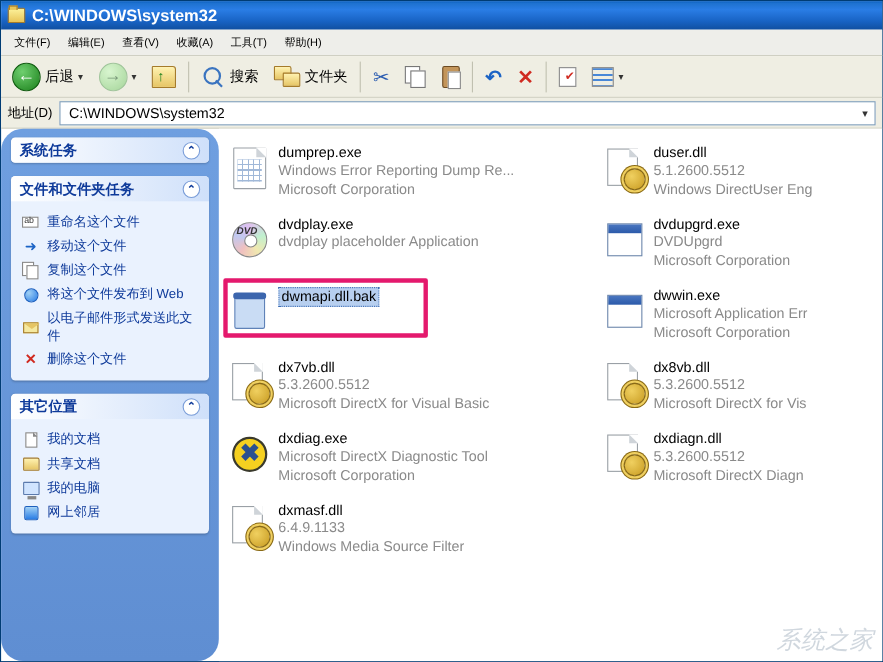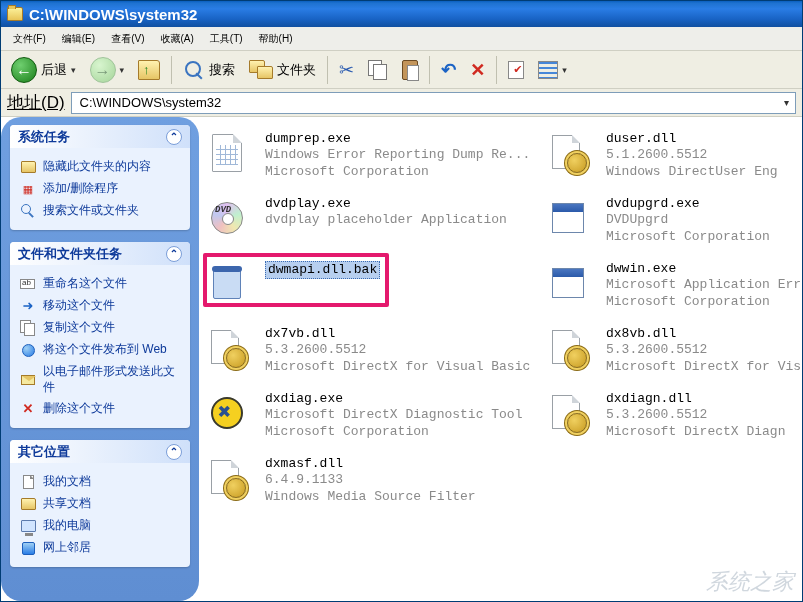--- a/index.html
+++ b/index.html
@@ -156,21 +156,21 @@
   
   .addressbar {
     height: 28px;
     background: #efeee3;
     border-bottom: 1px solid #cfcfc3;
     display: flex;
     align-items: center;
     padding: 0 6px;
     gap: 6px;
   }
-  .addressbar .addr-label { font-size: 17px; text-decoration: underline; }
+  .addressbar .addr-label { font-size: 12px; }
   .addressbar .addr-box {
     flex: 1;
     height: 22px;
     background: #fff;
     border: 1px solid #7e9db9;
     display: flex;
     align-items: center;
     padding: 0 3px;
     gap: 5px;
   }
@@ -272,25 +272,24 @@
     padding: 10px 6px;
     overflow: auto;
     position: relative;
   }
   .file-grid {
     display: grid;
     grid-template-columns: 341px 1fr;
   }
   .file-item {
     display: flex;
-    gap: 20px;
+    gap: 8px;
     padding: 4px;
     align-items: flex-start;
     height: 65px;
-    font-family: Liberation Mono, monospace;
   }
   .file-item .big-icon {
     width: 36px; height: 40px;
     flex-shrink: 0;
     margin-top:2px;
     display:flex;align-items:center;justify-content:center;
   }
   .file-item .file-text {
     display: flex;
     flex-direction: column;
@@ -477,36 +476,20 @@
 
   <div class="main">
 
     <div class="sidebar">
 
       <div class="panel">
         <div class="panel-header">
           <span>系统任务</span>
           <span class="chev">⌃</span>
         </div>
-        <div class="panel-body">
-          <div class="link-row">
-              <span class="sm-icon">
-                <span class="sm-folder"></span>
-              </span>
-              <span>隐藏此文件夹的内容</span>
-            </div>
-          <div class="link-row">
-              <span class="sm-icon sm-add">▦</span>
-              <span>添加/删除程序</span>
-            </div>
-          <div class="link-row">
-              <span class="sm-icon sm-search"></span>
-              <span>搜索文件或文件夹</span>
-            </div>
-        </div>
       </div>
 
       <div class="panel">
         <div class="panel-header">
           <span>文件和文件夹任务</span>
           <span class="chev">⌃</span>
         </div>
         <div class="panel-body">
           <div class="link-row">
               <span class="sm-icon sm-rename"></span>

